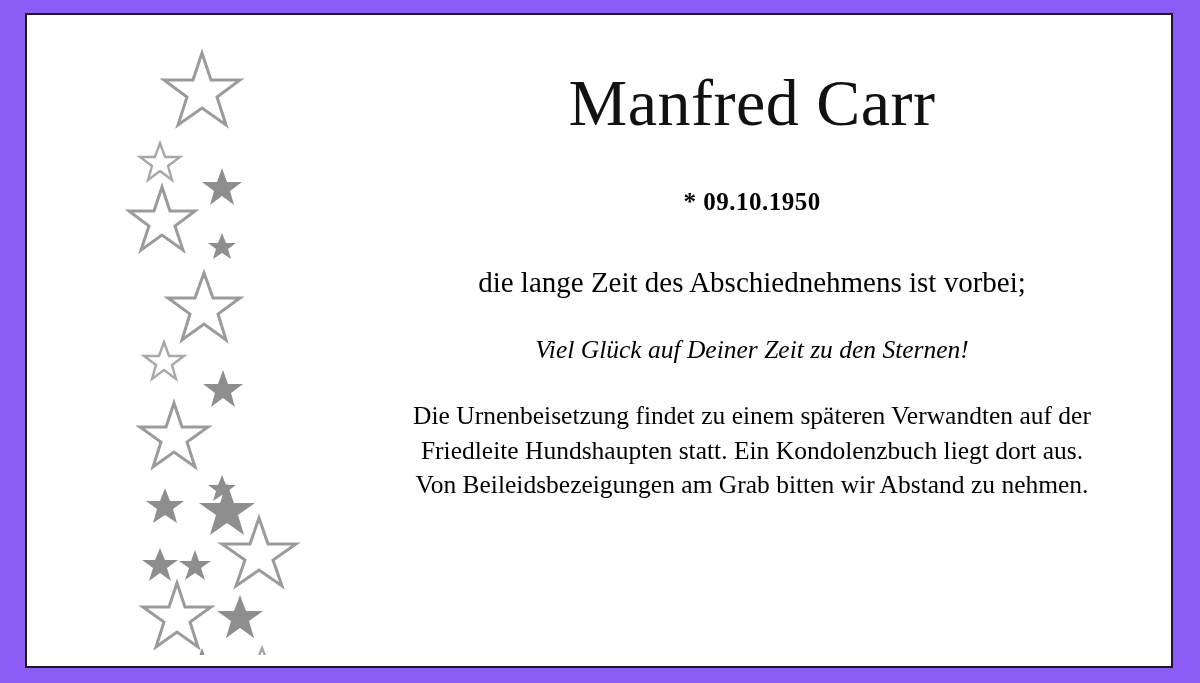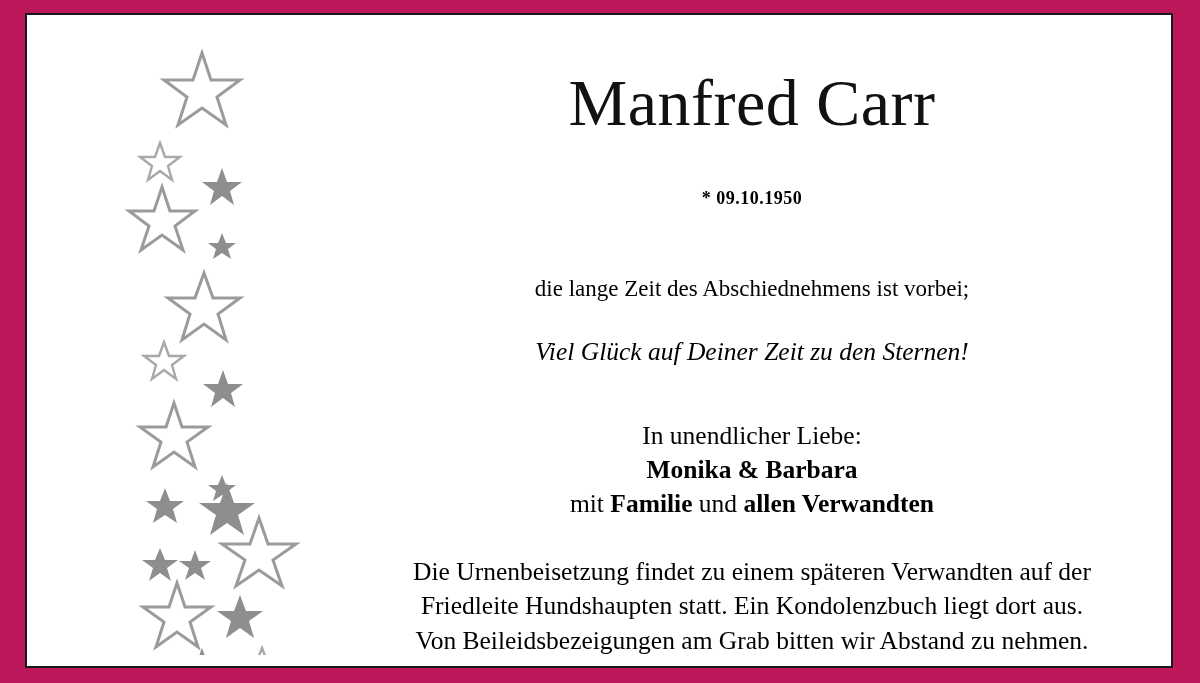--- a/index.html
+++ b/index.html
@@ -11,21 +11,21 @@
     width: 1200px;
     height: 683px;
     font-family: "Liberation Serif", serif;
     color: #000000;
     overflow: hidden;
   }
   .page {
     position: relative;
     width: 1200px;
     height: 683px;
-    background: #be185d;
+    background: #8b5cf6;
   }
   
   .frame {
     position: absolute;
     left: 25px;
     top: 13px;
     width: 1148px;
     height: 655px;
     border: 2px solid #1a1a1a;
     box-sizing: border-box;
@@ -53,29 +53,29 @@
   }
   .deceased-name {
     font-size: 66px;
     line-height: 1.1;
     font-weight: normal;
     letter-spacing: 0.5px;
     margin: 22px 0 0 0;
     color: #111111;
   }
   .birth-line {
-    font-size: 18px;
+    font-size: 25px;
     font-weight: bold;
     margin-top: 48px;
     letter-spacing: 0.5px;
   }
   .farewell {
-    font-size: 23px;
+    font-size: 29px;
     line-height: 1.36;
-    margin-top: 64px;
+    margin-top: 47px;
   }
   .motto {
     font-size: 25.5px;
     font-style: italic;
     margin-top: 33px;
   }
   .love-block {
     margin-top: 52px;
     font-size: 25.5px;
     line-height: 1.33;
@@ -135,25 +135,20 @@
       <h1 class="deceased-name">Manfred Carr</h1>
 
       <div class="birth-line">* 09.10.1950</div>
 
       <div class="farewell">
         <div>die lange Zeit des Abschiednehmens ist vorbei;</div>
       </div>
 
       <div class="motto">Viel Glück auf Deiner Zeit zu den Sternen!</div>
 
-      <div class="love-block">
-        <div>In unendlicher Liebe:</div>
-        <div class="bold">Monika &amp; Barbara</div>
-        <div><span>mit </span><span class="bold">Familie</span><span> und </span><span class="bold">allen Verwandten</span></div>
-      </div>
 
       <div class="info-block">
         <div>Die Urnenbeisetzung findet zu einem späteren Verwandten auf der</div>
         <div>Friedleite Hundshaupten statt. Ein Kondolenzbuch liegt dort aus.</div>
         <div>Von Beileidsbezeigungen am Grab bitten wir Abstand zu nehmen.</div>
       </div>
     </div>
 
   </div>
 </div>

